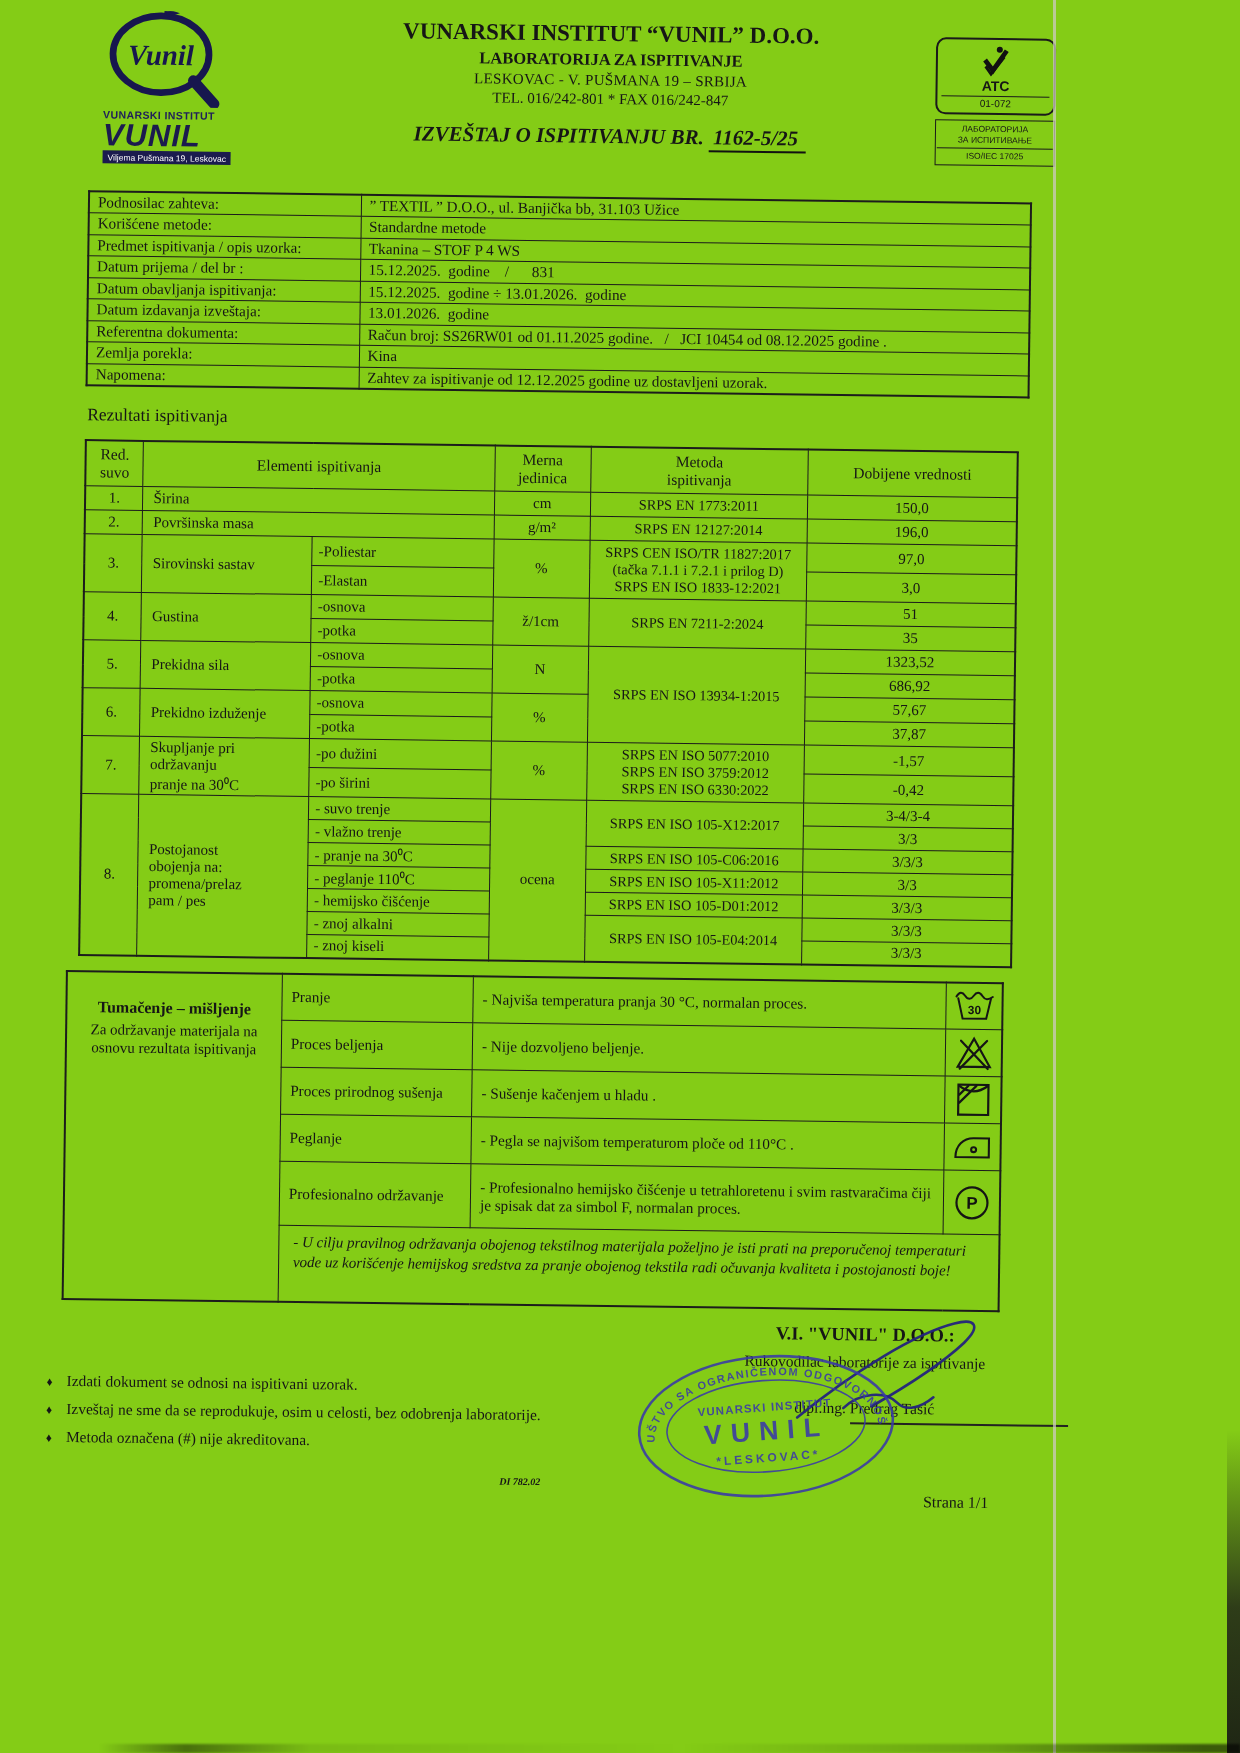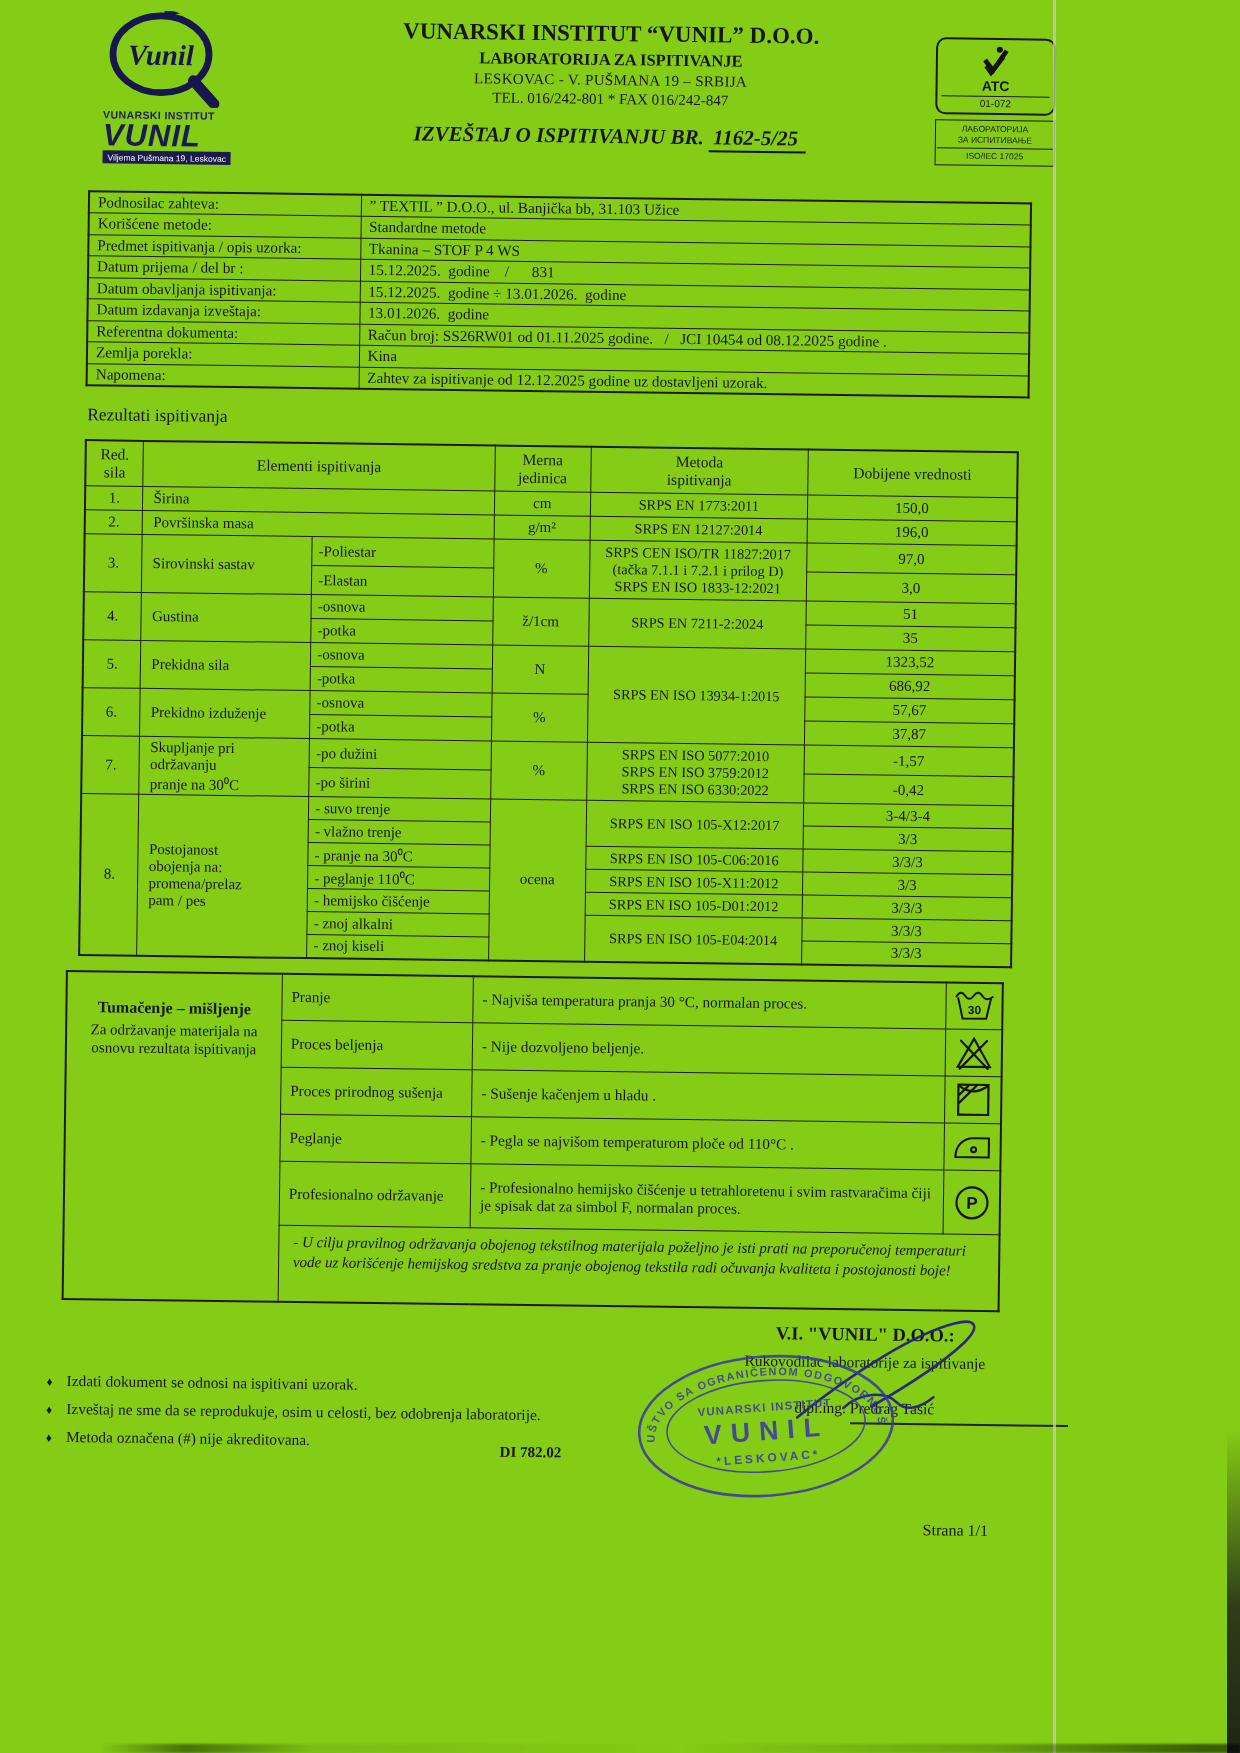--- a/index.html
+++ b/index.html
@@ -76,22 +76,22 @@
   .sig-ink { position:absolute; left:575px; top:-14px; width:430px; height:140px; pointer-events:none; }
   .sig-ink path { fill:none; stroke:#23237d; stroke-width:2.6; stroke-linecap:round; opacity:.95; }
   .stamp { position:absolute; left:560px; top:28px; width:268px; height:150px; transform:rotate(-5deg); opacity:.88; }
   .stamp .ring { font-family:"Liberation Sans", sans-serif; font-size:11px; font-weight:bold; letter-spacing:1.6px; fill:#3a3aa8; }
   .stamp .st1 { font-family:"Liberation Sans", sans-serif; font-size:11.5px; font-weight:bold; letter-spacing:1.2px; fill:#3a3aa8; text-anchor:middle; }
   .stamp .st2 { font-family:"Liberation Sans", sans-serif; font-size:27px; font-weight:bold; letter-spacing:9px; fill:#3a3aa8; text-anchor:middle; }
   .stamp .st3 { font-family:"Liberation Sans", sans-serif; font-size:12px; font-weight:bold; letter-spacing:3px; fill:#3a3aa8; text-anchor:middle; }
   .bullets { position:absolute; left:-26px; top:58px; width:560px; }
   .b-row { display:flex; gap:14px; margin-bottom:10px; font-size:15.4px; align-items:baseline; }
   .b-dia { font-size:12px; }
-  .di { position:absolute; left:428px; top:124px; font-size:15px; font-weight:bold; }
-  .strana { position:absolute; left:852px; top:196px; font-size:16px; }
+  .di { position:absolute; left:428px; top:156px; font-size:10px; font-weight:bold;font-style:italic; }
+  .strana { position:absolute; left:852px; top:168px; font-size:16px; }
 
   
   .art-line { position:absolute; left:1053px; top:0; width:3px; height:100%; background:#ccc9c2; opacity:.75; }
   .art-right { position:absolute; right:0; top:1430px; width:13px; height:323px; background:linear-gradient(to bottom, rgba(30,30,30,0), rgba(25,25,25,.8) 55%, rgba(20,20,20,.9)); }
   .art-bottom { position:absolute; bottom:0; left:0; width:100%; height:9px;
     background:linear-gradient(to right, rgba(0,0,0,0) 8%, rgba(0,0,0,.45) 15%, rgba(0,0,0,.08) 25%, rgba(0,0,0,0) 55%, rgba(0,0,0,.2) 80%, rgba(0,0,0,.55) 97%);
     filter:blur(1px); }
 </style>
 </head>
 <body>
@@ -189,21 +189,21 @@
           <col style="width:58px">
           <col style="width:170px">
           <col style="width:182px">
           <col style="width:96px">
           <col style="width:218px">
           <col style="width:210px">
         </colgroup>
     <tbody>
           <tr>
       <th>Red.
-sila</th>
+suvo</th>
       <th colspan="2">Elementi ispitivanja</th>
       <th>Merna
 jedinica</th>
       <th>Metoda
 ispitivanja</th>
       <th>Dobijene vrednosti</th>
     </tr>
 
     <tr class="h24">
       <td class="num">1.</td>

